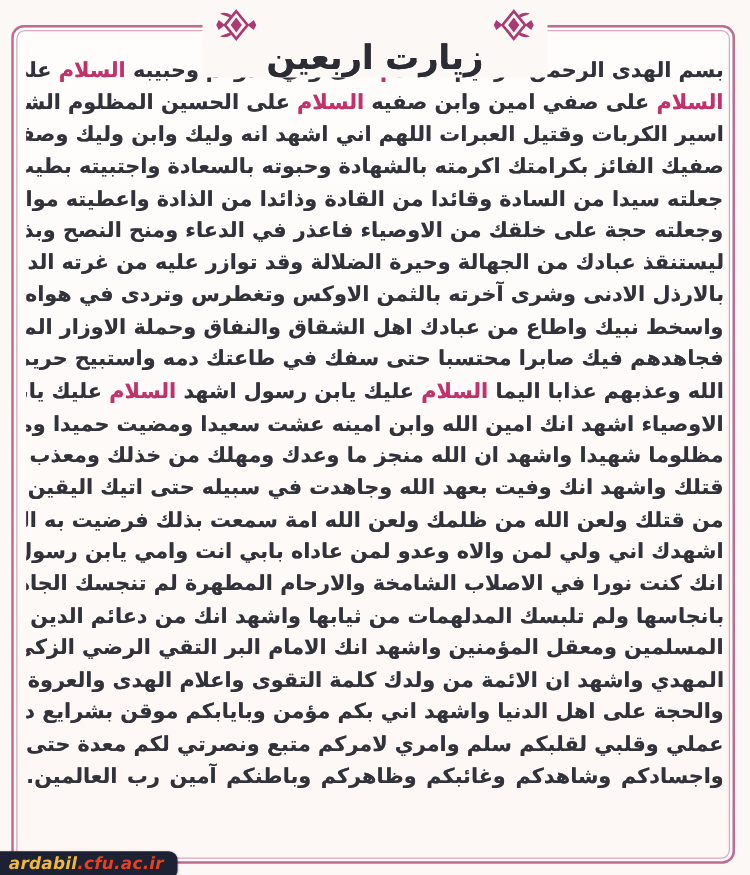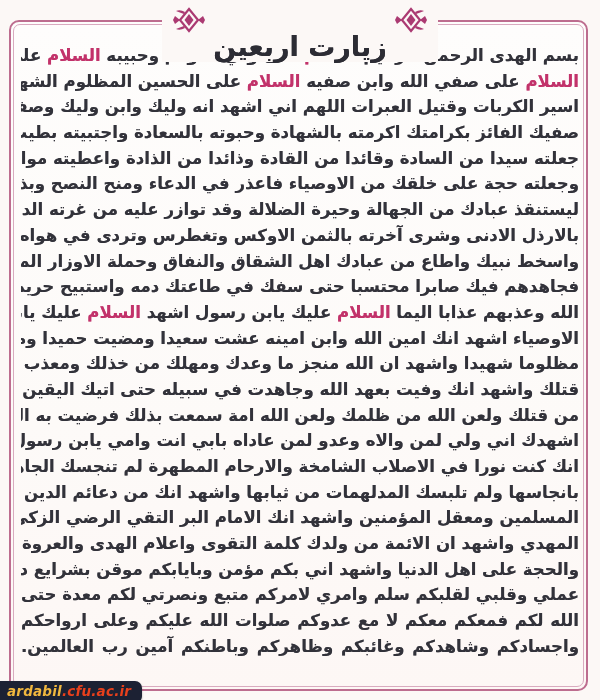--- a/index.html
+++ b/index.html
@@ -126,40 +126,39 @@
           <path d="M13 5 Q8 2 4 4 Q9 6 12 7 Z"></path>
           <path d="M13 21 Q8 24 4 22 Q9 20 12 19 Z"></path>
         </g>
       </svg>
     </span>
   </div>
 </div>
 
 <div class="doc-body">
     <div class="line"><span>بسم الهدى الرحمن الرحيم </span><span class="hl">السلام</span><span> على ولي عدوكم وحبيبه </span><span class="hl">السلام</span><span> على خليل الله ونجيبه</span></div>
-    <div class="line"><span class="hl">السلام</span><span> على صفي الله وابن صفيه </span><span class="hl">السلام</span><span> على الحسين المظلوم الشهيد </span></div>
+    <div class="line"><span class="hl">السلام</span><span> على صفي امين وابن صفيه </span><span class="hl">السلام</span><span> على الحسين المظلوم الشهيد </span></div>
     <div class="line"><span>اسير الكربات وقتيل العبرات اللهم اني اشهد انه وليك وابن وليك وصفيك وابن</span></div>
     <div class="line"><span>صفيك الفائز بكرامتك اكرمته بالشهادة وحبوته بالسعادة واجتبيته بطيب الولادة و</span></div>
     <div class="line"><span>جعلته سيدا من السادة وقائدا من القادة وذائدا من الذادة واعطيته مواريث الانبياء</span></div>
     <div class="line"><span>وجعلته حجة على خلقك من الاوصياء فاعذر في الدعاء ومنح النصح وبذل مهجته فيك</span></div>
     <div class="line"><span>ليستنقذ عبادك من الجهالة وحيرة الضلالة وقد توازر عليه من غرته الدنيا وباع حظه</span></div>
     <div class="line"><span>بالارذل الادنى وشرى آخرته بالثمن الاوكس وتغطرس وتردى في هواه واسخطك</span></div>
     <div class="line"><span>واسخط نبيك واطاع من عبادك اهل الشقاق والنفاق وحملة الاوزار المستوجبين النار</span></div>
     <div class="line"><span>فجاهدهم فيك صابرا محتسبا حتى سفك في طاعتك دمه واستبيح حريمه اللهم فالعنهم لعنا</span></div>
     <div class="line"><span>الله وعذبهم عذابا اليما </span><span class="hl">السلام</span><span> عليك يابن رسول اشهد </span><span class="hl">السلام</span><span> عليك يابن سيد</span></div>
     <div class="line"><span>الاوصياء اشهد انك امين الله وابن امينه عشت سعيدا ومضيت حميدا ومت فقيدا</span></div>
     <div class="line"><span>مظلوما شهيدا واشهد ان الله منجز ما وعدك ومهلك من خذلك ومعذب من</span></div>
     <div class="line"><span>قتلك واشهد انك وفيت بعهد الله وجاهدت في سبيله حتى اتيك اليقين فلعن الله</span></div>
     <div class="line"><span>من قتلك ولعن الله من ظلمك ولعن الله امة سمعت بذلك فرضيت به اللهم اني</span></div>
     <div class="line"><span>اشهدك اني ولي لمن والاه وعدو لمن عاداه بابي انت وامي يابن رسول الله اشهد</span></div>
     <div class="line"><span>انك كنت نورا في الاصلاب الشامخة والارحام المطهرة لم تنجسك الجاهلية</span></div>
     <div class="line"><span>بانجاسها ولم تلبسك المدلهمات من ثيابها واشهد انك من دعائم الدين واركان</span></div>
     <div class="line"><span>المسلمين ومعقل المؤمنين واشهد انك الامام البر التقي الرضي الزكي الهادي</span></div>
     <div class="line"><span>المهدي واشهد ان الائمة من ولدك كلمة التقوى واعلام الهدى والعروة الوثقى</span></div>
     <div class="line"><span>والحجة على اهل الدنيا واشهد اني بكم مؤمن وبايابكم موقن بشرايع ديني وخواتيم</span></div>
     <div class="line"><span>عملي وقلبي لقلبكم سلم وامري لامركم متبع ونصرتي لكم معدة حتى ياذن</span></div>
-    <div class="line"><span>الله لكم فمعكم معكم لا مع عدوكم صلوات الله عليكم وعلى ارواحكم</span></div>
     <div class="line"><span>واجسادكم وشاهدكم وغائبكم وظاهركم وباطنكم آمين رب العالمين.</span></div>
   </div>
 
 <div class="watermark">
   <span class="wm-primary">ardabil</span><span class="wm-secondary">.cfu.ac.ir</span>
 </div>
 
 </body></html>

